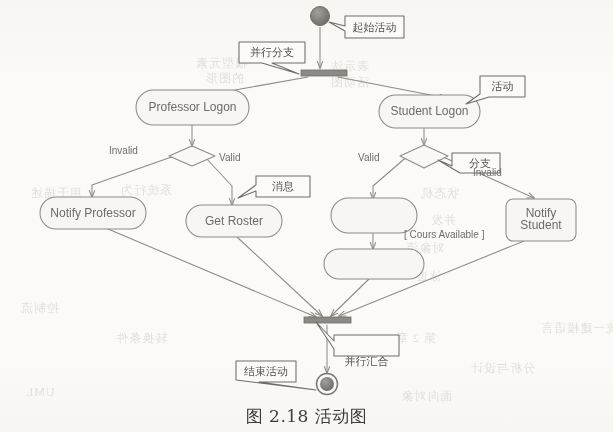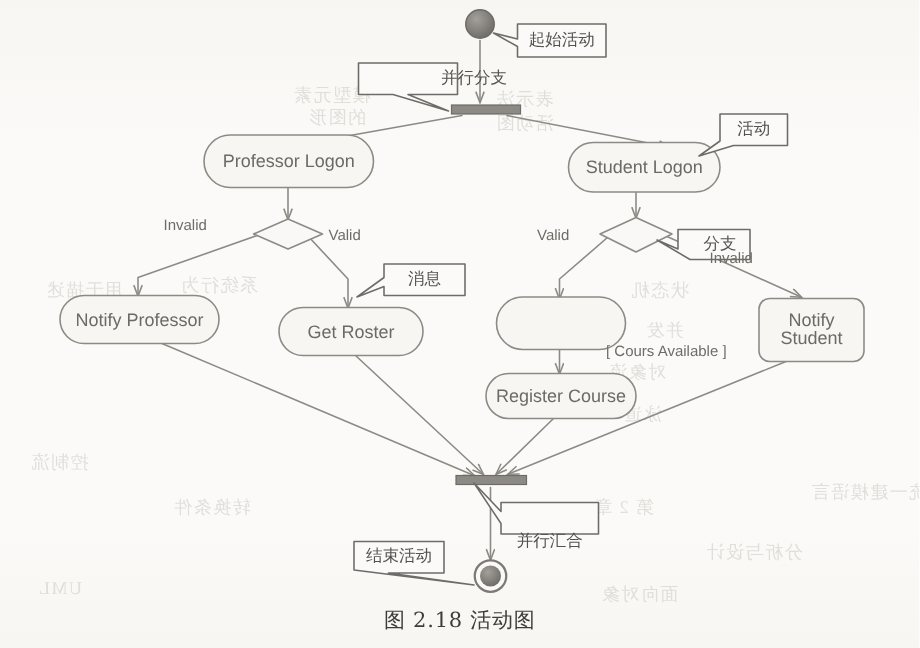--- a/index.html
+++ b/index.html
@@ -71,21 +71,21 @@
     white-space: nowrap;
     text-align: center;
     user-select: none;
     font-family: Liberation Serif, serif;
   }
   .caption {
     position: absolute;
     width: 613px;
     text-align: center;
     color: #3f3d3a;
-    font-size: 14px;
+    font-size: 17px;
     letter-spacing: .5px;
     font-family: "DejaVu Serif", "Liberation Serif", serif;
     user-select: none;
   }
 </style>
 </head>
 <body>
 
 <div id="page">
 
@@ -184,32 +184,31 @@
       <path d="M334,335 L399,335 L399,356 L334,356 L334,349 L316,322 L334,341 Z"></path>
 
       <path d="M236,361 L296,361 L296,382 L259,382 L316,390 L236,380 Z"></path>
     </g>
   </svg>
 
   <div class="nlabel" style="left:136px; top:101px; width:113px;">Professor Logon</div>
   <div class="nlabel" style="left:379px; top:105px; width:101px;">Student Logon</div>
   <div class="nlabel" style="left:40px; top:207px; width:106px;">Notify Professor</div>
   <div class="nlabel" style="left:186px; top:215px; width:96px;">Get Roster</div>
-  <div class="nlabel" style="left:324px; top:258px; width:100px;">Register Course</div>
   <div class="nlabel" style="left:506px; top:207px; width:70px;">Notify
 Student</div>
 
   <div class="glabel" style="left:109px; top:145px;">Invalid</div>
   <div class="glabel" style="left:219px; top:152px;">Valid</div>
   <div class="glabel" style="left:358px; top:152px;">Valid</div>
   <div class="glabel" style="left:473px; top:167px;">Invalid</div>
   <div class="glabel" style="left:380px; top:229px;padding-left:24px;">[ Cours Available ]</div>
 
   <div class="calloutlabel" style="left:345px; top:21px; width:59px;">起始活动</div>
-  <div class="calloutlabel" style="left:239px; top:46px; width:66px;padding-left:44px;">并行分支</div>
+  <div class="calloutlabel" style="left:239px; top:46px; width:66px;">并行分支</div>
   <div class="calloutlabel" style="left:480px; top:80px; width:45px;">活动</div>
   <div class="calloutlabel" style="left:256px; top:180px; width:54px;">消息</div>
   <div class="calloutlabel" style="left:452px; top:157px; width:56px;">分支</div>
   <div class="calloutlabel" style="left:334px; top:339px; width:65px;margin-top:16px;">并行汇合</div>
   <div class="calloutlabel" style="left:236px; top:365px; width:60px;">结束活动</div>
 
   <div class="caption" style="left:0; top:405px;">图 2.18  活动图</div>
 
 </div>
 

